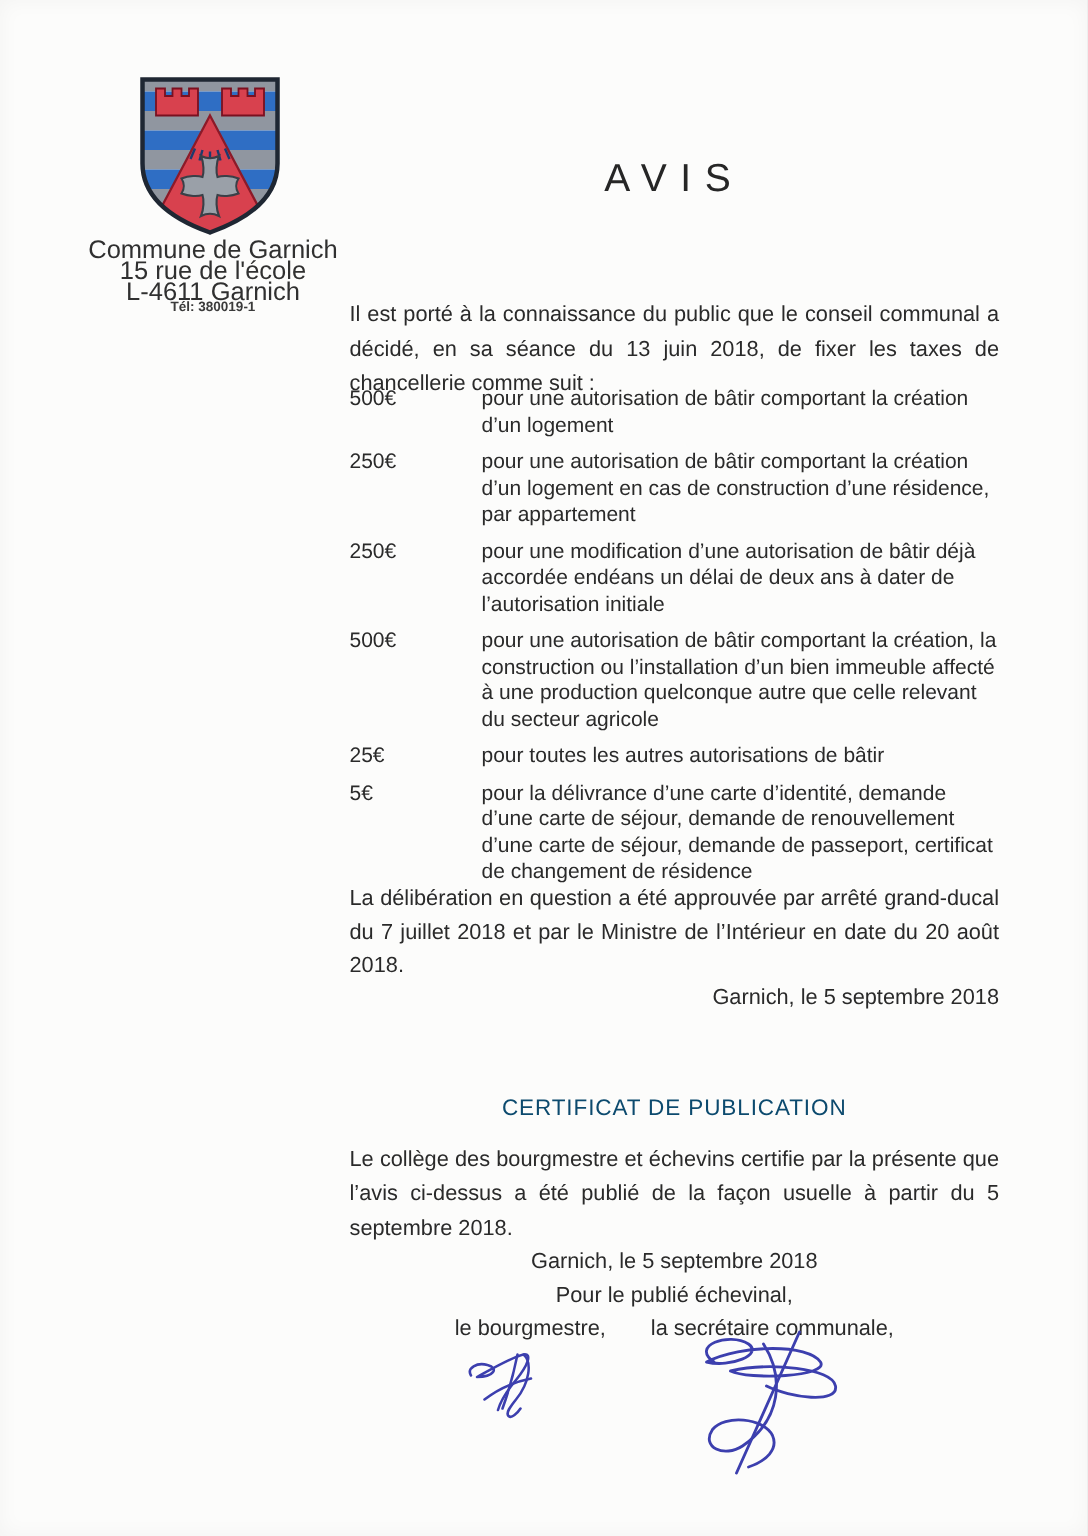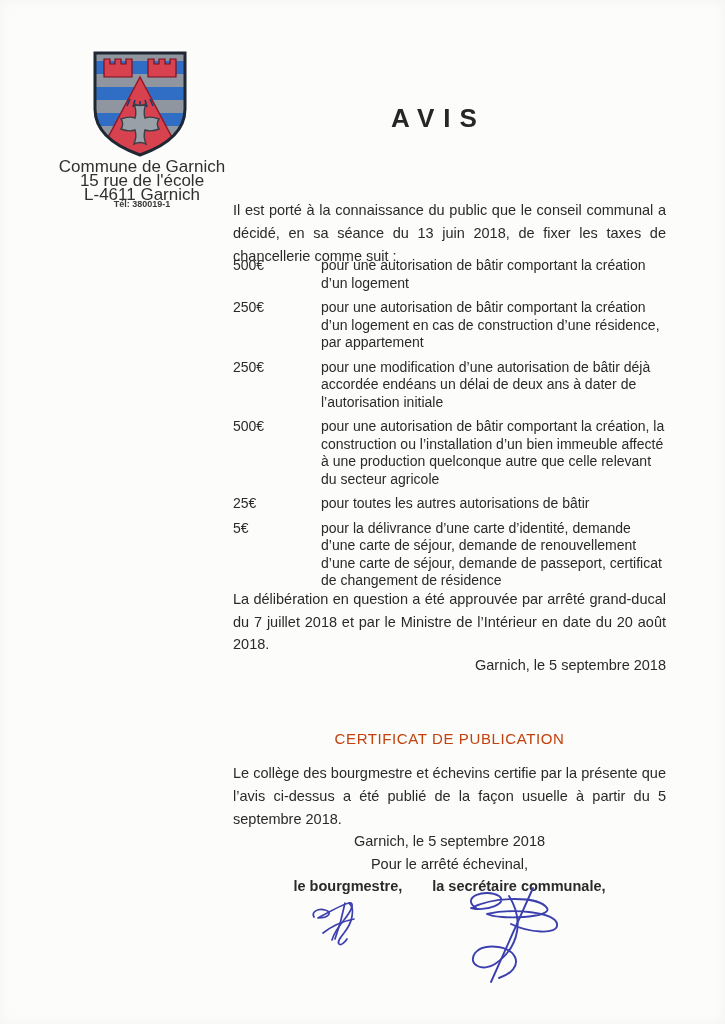--- a/index.html
+++ b/index.html
@@ -18,40 +18,40 @@
   .letterhead-text{
     position:absolute;left:58px;top:160px;width:168px;
     text-align:center;font-size:17px;line-height:14px;color:#303030;
   }
   .letterhead-phone{
     position:absolute;left:58px;top:199px;width:168px;
     text-align:center;font-size:9px;color:#3a3a3a;font-weight:bold;
   }
   
   .doc-title{
-    position:absolute;left:222px;top:103px;width:433px;
-    text-align:center;font-size:26px;font-weight:bold;
+    position:absolute;left:233px;top:103px;width:433px;
+    text-align:center;font-size:26px;font-weight:normal;
     letter-spacing:9px;color:#262626;
   }
   
   .col{position:absolute;left:233px;width:433px;}
   .para{font-size:14.5px;line-height:23px;text-align:justify;margin:0;}
   .intro{top:199px;}
   .fees{top:257px;}
   .fee-row{display:flex;margin-bottom:7px;font-size:14px;line-height:17.5px;}
   .fee-price{flex:0 0 52px;}
   .fee-desc{flex:1;text-align:left;margin-left:36px;}
   .approval{top:588px;line-height:22.5px;}
   .date-right{top:657px;text-align:right;font-size:14.5px;}
-  .cert-title{top:730px;text-align:center;font-size:15px;letter-spacing:0.6px;color:#c2410c;}
+  .cert-title{top:730px;text-align:center;font-size:15px;letter-spacing:0.6px;color:#0c4a6e;}
   .cert-body{top:762px;}
   .cert-date{top:833px;text-align:center;font-size:14.5px;}
   .college-line{top:856px;text-align:center;font-size:14.5px;}
   .signer-row{
-    top:878px;display:flex;justify-content:center;gap:30px;font-size:14.5px;font-weight:bold;
+    top:878px;display:flex;justify-content:center;gap:30px;font-size:14.5px;
   }
   .sig{position:absolute;}
   .sig-left{left:308px;top:897px;width:62px;height:56px;}
   .sig-right{left:446px;top:886px;width:122px;height:98px;}
   .sig path{fill:none;stroke:#3c3fae;stroke-linecap:round;stroke-linejoin:round;}
 </style>
 </head>
 <body>
 
 <div class="page">
@@ -128,21 +128,21 @@
     </div>
   </div>
 
   <p class="col para approval">La délibération en question a été approuvée par arrêté grand-ducal du 7 juillet 2018 et par le Ministre de l’Intérieur en date du 20 août 2018.</p>
 
   <div class="col date-right">Garnich, le 5 septembre 2018</div>
 
   <div class="col cert-title">CERTIFICAT DE PUBLICATION</div>
   <p class="col para cert-body">Le collège des bourgmestre et échevins certifie par la présente que l’avis ci-dessus a été publié de la façon usuelle à partir du 5 septembre 2018.</p>
   <div class="col cert-date">Garnich, le 5 septembre 2018</div>
-  <div class="col college-line">Pour le arrêté échevinal,</div>
+  <div class="col college-line">Pour le publié échevinal,</div>
   <div class="col signer-row">
     <span>le bourgmestre,</span>
     <span>la secrétaire communale,</span>
   </div>
 
   <svg class="sig sig-left" viewBox="0 0 62 56" aria-hidden="true">
     <path stroke-width="1.7" d="M6,20 C3,15 10,11 17,13 C25,15 21,21 10,21 C21,15 35,7 41,6 C47,5 44,13 36,23 C31,29 26,36 24,43"></path>
     <path stroke-width="1.7" d="M37,6 C35,16 31,31 27,42"></path>
     <path stroke-width="1.7" d="M15,36 C24,29 36,24 46,22"></path>
     <path stroke-width="1.7" d="M41,6 C47,11 45,25 36,36 C32,41 29,45 31,47 C33,49 37,45 39,42"></path>

